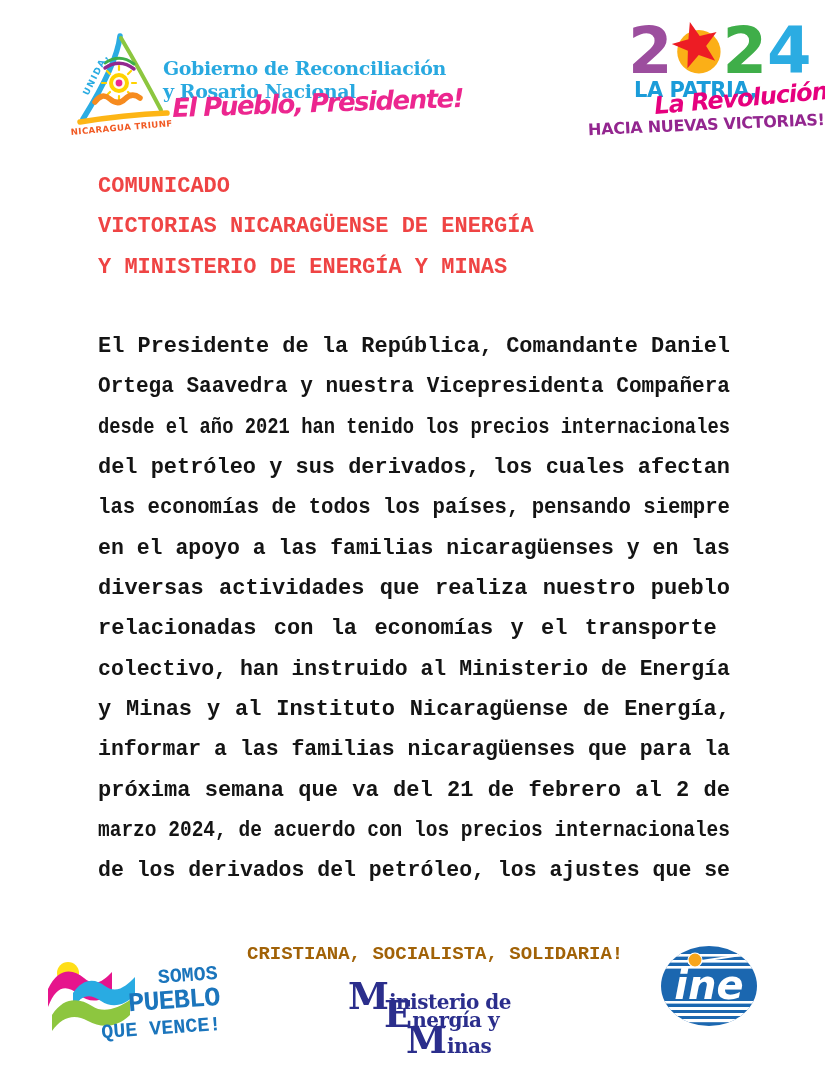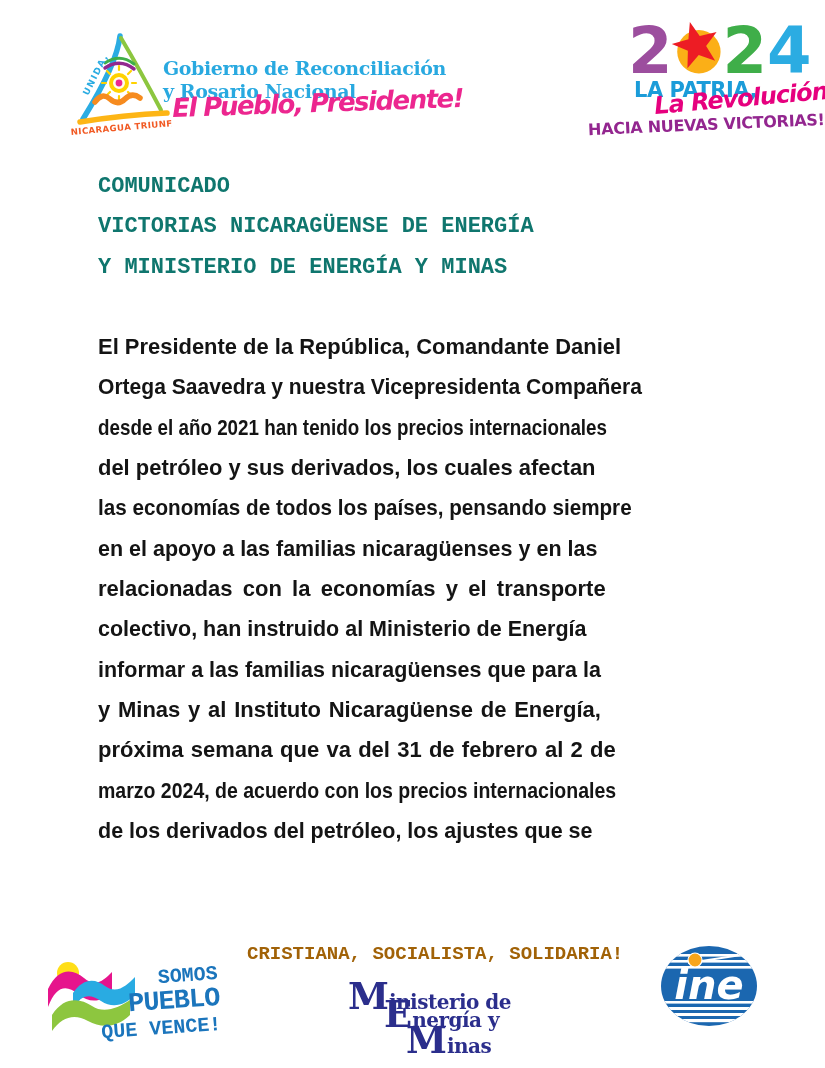--- a/index.html
+++ b/index.html
@@ -38,25 +38,25 @@
   }
   .hacia{
     position:absolute;left:-40px;top:93px;font-weight:bold;font-size:16px;
     letter-spacing:-0.3px;transform:rotate(-2.5deg);white-space:nowrap;
     font-family:"DejaVu Sans",sans-serif;
   }
   
   .doc-title{
     position:absolute;left:98px;top:167px;
     font-family:"Liberation Mono",monospace;font-weight:bold;
-    font-size:22px;line-height:40.3px;color:#0f766e;white-space:nowrap;
+    font-size:22px;line-height:40.3px;color:#ef4444;white-space:nowrap;
   }
   .doc-body{
     position:absolute;left:98px;top:327px;width:632px;
-    font-family:Liberation Sans, sans-serif;font-weight:bold;
+    font-family:Liberation Mono, monospace;font-weight:bold;
     font-size:22px;line-height:40.35px;color:#141414;
   }
   .doc-body .line{height:40.35px;overflow:visible;white-space:nowrap;}
   .doc-body .line>span{display:inline-block;white-space:pre;}
   
   .motto{
     position:absolute;left:247px;top:943px;
     font-family:"Liberation Mono",monospace;font-weight:bold;font-size:19px;
     white-space:nowrap;
   }
@@ -139,25 +139,26 @@
     <div>Y MINISTERIO DE ENERGÍA Y MINAS</div>
   </div>
 
   <div class="doc-body">
     <div class="line"><span style="word-spacing: 0px; transform-origin: left center; transform: scaleX(0.997312);">El Presidente de la República, Comandante Daniel</span></div>
     <div class="line"><span style="word-spacing: 0px; transform-origin: left center; transform: scaleX(0.957417);">Ortega Saavedra y nuestra Vicepresidenta Compañera</span></div>
     <div class="line"><span style="word-spacing: 0px; transform-origin: left center; transform: scaleX(0.85483);">desde el año 2021 han tenido los precios internacionales</span></div>
     <div class="line"><span style="word-spacing: 0px; transform-origin: left center; transform: scaleX(0.997312);">del petróleo y sus derivados, los cuales afectan</span></div>
     <div class="line"><span style="word-spacing: 0px; transform-origin: left center; transform: scaleX(0.938643);">las economías de todos los países, pensando siempre</span></div>
     <div class="line"><span style="word-spacing: 0px; transform-origin: left center; transform: scaleX(0.976958);">en el apoyo a las familias nicaragüenses y en las</span></div>
+    <div class="line"><span style="word-spacing: 2.29688px;">diversas actividades que realiza nuestro pueblo</span></div>
     <div class="line"><span style="word-spacing: 4.11458px;">relacionadas con la economías y el transporte</span></div>
     <div class="line"><span style="word-spacing: 0px; transform-origin: left center; transform: scaleX(0.976958);">colectivo, han instruido al Ministerio de Energía</span></div>
+    <div class="line"><span style="word-spacing: 1.64062px;">y Minas y al Instituto Nicaragüense de Energía,</span></div>
     <div class="line"><span style="word-spacing: 0px; transform-origin: left center; transform: scaleX(0.976958);">informar a las familias nicaragüenses que para la</span></div>
-    <div class="line"><span style="word-spacing: 1.64062px;">y Minas y al Instituto Nicaragüense de Energía,</span></div>
-    <div class="line"><span style="word-spacing: 1.14844px;">próxima semana que va del 31 de febrero al 2 de</span></div>
+    <div class="line"><span style="word-spacing: 1.14844px;">próxima semana que va del 21 de febrero al 2 de</span></div>
     <div class="line"><span style="word-spacing: 0px; transform-origin: left center; transform: scaleX(0.886493);">marzo 2024, de acuerdo con los precios internacionales</span></div>
     <div class="line"><span style="word-spacing: 0px; transform-origin: left center; transform: scaleX(0.976958);">de los derivados del petróleo, los ajustes que se</span></div>
   </div>
 
   <div class="motto" style="color:#a16207;">CRISTIANA, SOCIALISTA, SOLIDARIA!</div>
 
   <div class="somos-logo">
     <svg class="somos-waves" viewBox="0 0 96 84">
       <circle cx="23" cy="15" r="11" fill="#FFDE17"></circle>
       <path d="M3,31 C13,10 27,10 39,20 C51,30 59,22 67,14 L67,34 C57,44 45,46 33,36 C21,26 11,28 3,49 Z" fill="#E6148C"></path>

